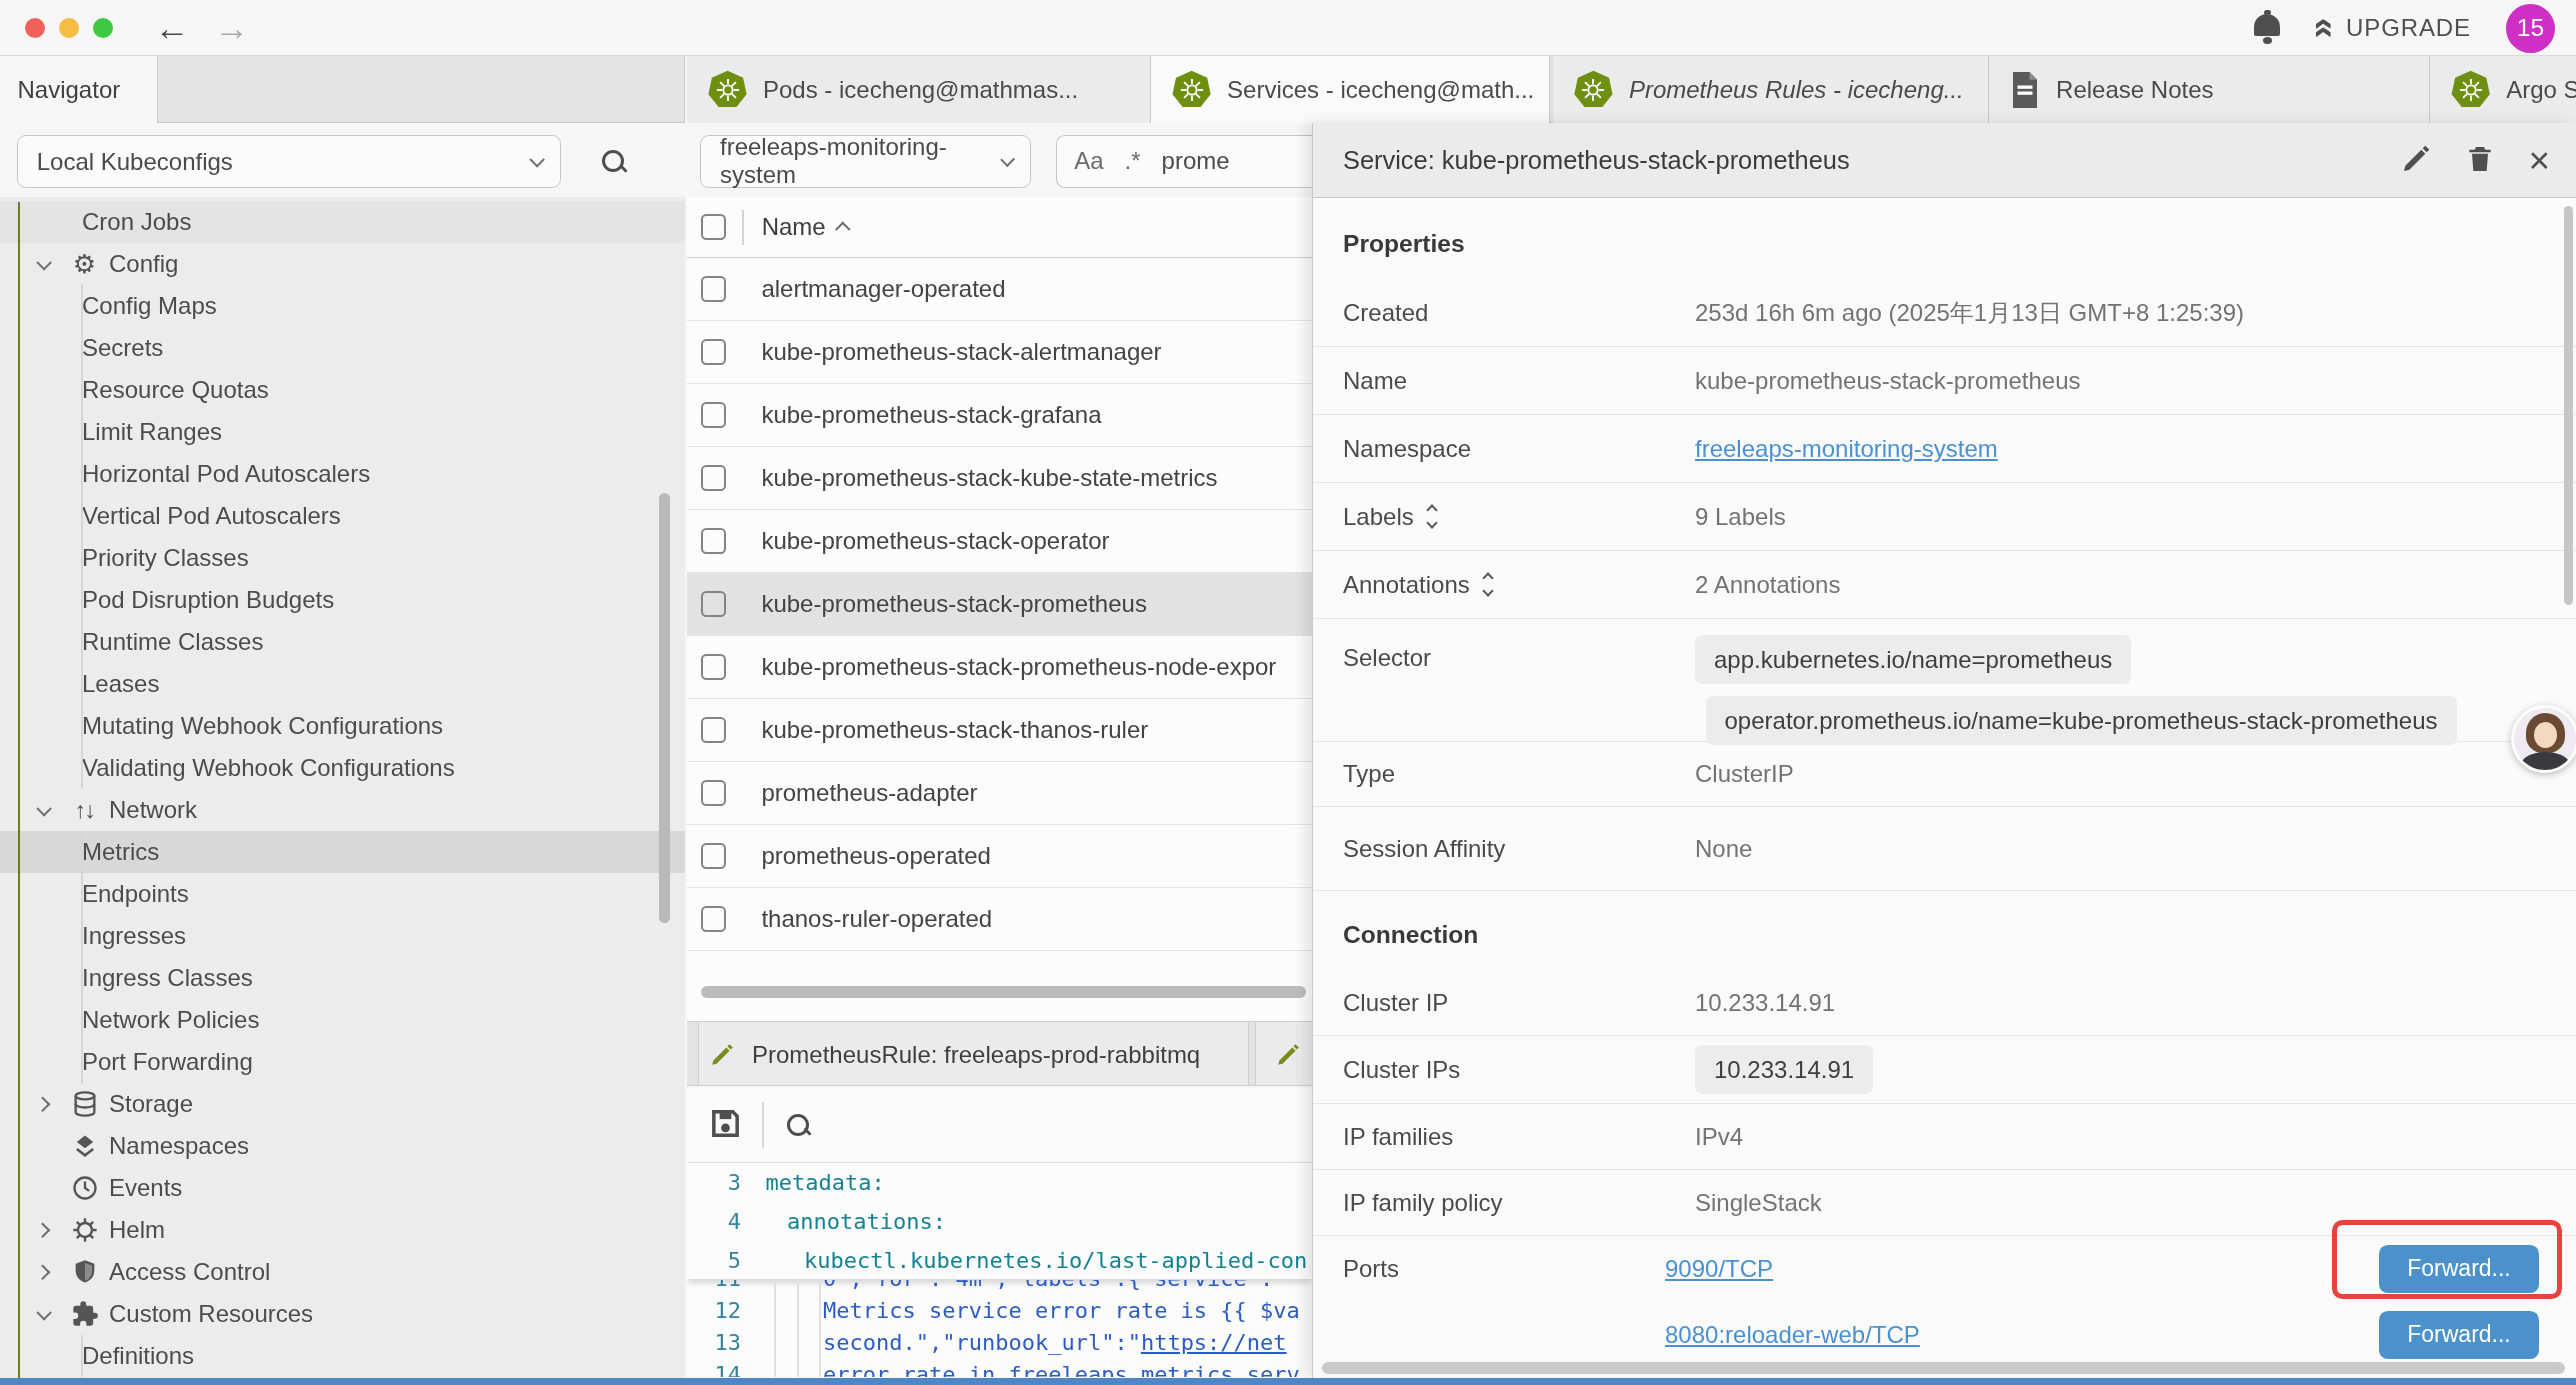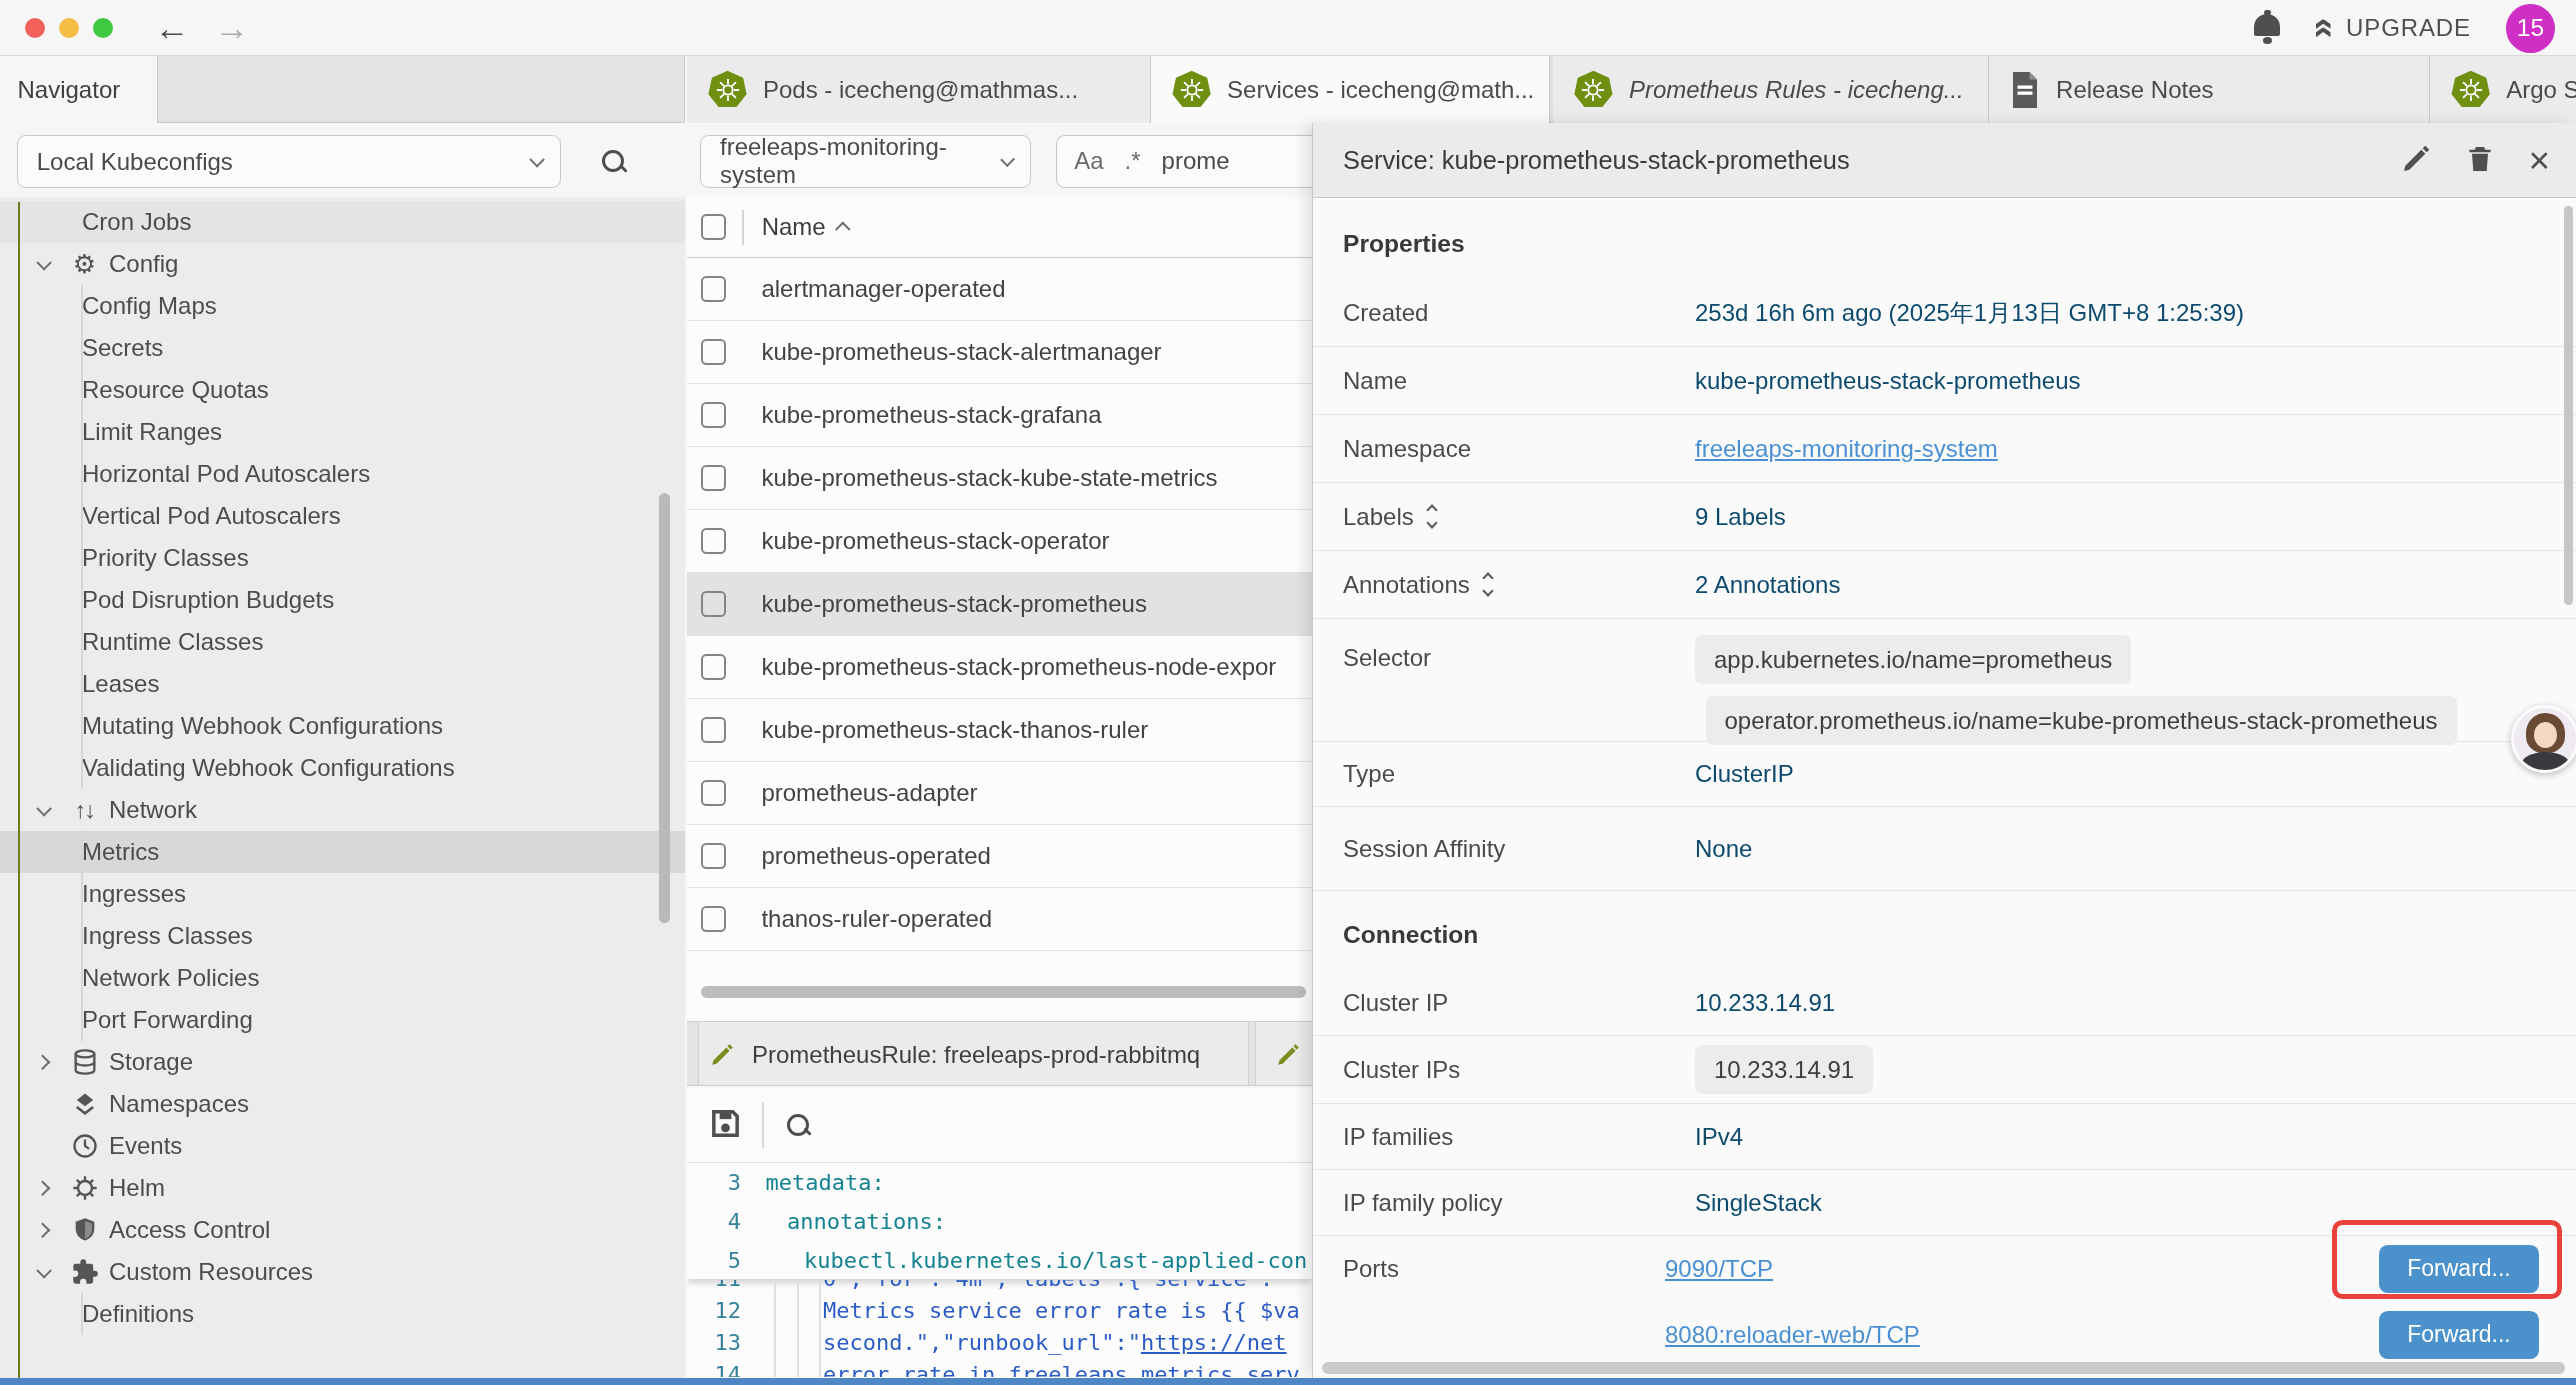--- a/index.html
+++ b/index.html
@@ -105,21 +105,21 @@
   #detail { position:absolute; left:1312px; top:123px; width:1264px; height:1256px; background:#fafafa; border-left:1.8px solid #c9c9c9; box-shadow:-7px 0 14px rgba(0,0,0,0.10); }
   #dhead { position:absolute; left:0; top:0; width:1263px; height:75px; background:#ebebeb; border-bottom:1.8px solid #c9c9c9; display:flex; align-items:center; }
   #dtitle { margin-left:30px; font-size:25.4px; font-weight:normal; color:#3b3b3b; }
   #dhead-icons { position:absolute; right:26px; top:0; height:75px; display:flex; align-items:center; gap:32px; }
   .hicon svg { width:32px; height:32px; fill:#4f4f4f; }
   .hclose { font-size:37px; color:#4f4f4f; line-height:32px; }
   #dbody { position:absolute; left:0; top:77px; width:1263px; height:1159px; overflow:hidden; }
   .dheading { height:79px; display:flex; align-items:flex-end; padding:0 0 21px 30px; font-size:24.6px; font-weight:bold; color:#393939; }
   .drow { display:flex; align-items:center; border-bottom:1.8px solid #e5e5e5; padding-left:30px; font-size:24px; }
   .dlabel { width:352px; flex:0 0 352px; color:#4a4a4a; display:flex; align-items:center; }
-  .dvalue { color:#0c4a6e; }
+  .dvalue { color:#737373; }
   .dlink { color:#4a90d2; text-decoration:underline; }
   .chip { background:#ececec; border-radius:7px; padding:10.5px 19px; color:#3e3e3e; display:inline-block; white-space:nowrap; }
   .updownmini { display:inline-flex; flex-direction:column; gap:5.3px; margin-left:14px; }
   .updownmini i { display:block; width:8px; height:8px; border-right:2.2px solid #5a5a5a; border-bottom:2.2px solid #5a5a5a; }
   .updownmini .u { transform:rotate(-135deg); }
   .updownmini .d { transform:rotate(45deg); }
   .portline { height:66px; display:flex; align-items:center; position:relative; }
   .fwdbtn { position:absolute; right:37px; top:8.8px; width:160px; height:48px; background:#4b92cd; border-radius:8.8px; color:#fff; font-size:23px; display:flex; align-items:center; justify-content:center; }
   #dvscroll { position:absolute; right:2.6px; top:83px; width:9.6px; height:399px; border-radius:5.3px; background:#c6c6c6; }
   #dhscroll { position:absolute; left:8.8px; bottom:5.3px; width:1243px; height:11.4px; border-radius:6.1px; background:#c9c9c9; }
@@ -216,20 +216,23 @@
     </div>
   <div class="trow group">
     <span class="chevslot">
         <span class="chev down"></span>
       </span>
     <span class="ticon" style="font-size:23px;letter-spacing:-1.8px;">↑↓</span>
     <span class="tlabel">Network</span>
   </div>
   <div class="trow child sel">
       <span class="tlabel">Metrics</span>
+    </div>
+  <div class="trow child">
+      <span class="tlabel">Endpoints</span>
     </div>
   <div class="trow child">
       <span class="tlabel">Ingresses</span>
     </div>
   <div class="trow child">
       <span class="tlabel">Ingress Classes</span>
     </div>
   <div class="trow child">
       <span class="tlabel">Network Policies</span>
     </div>

